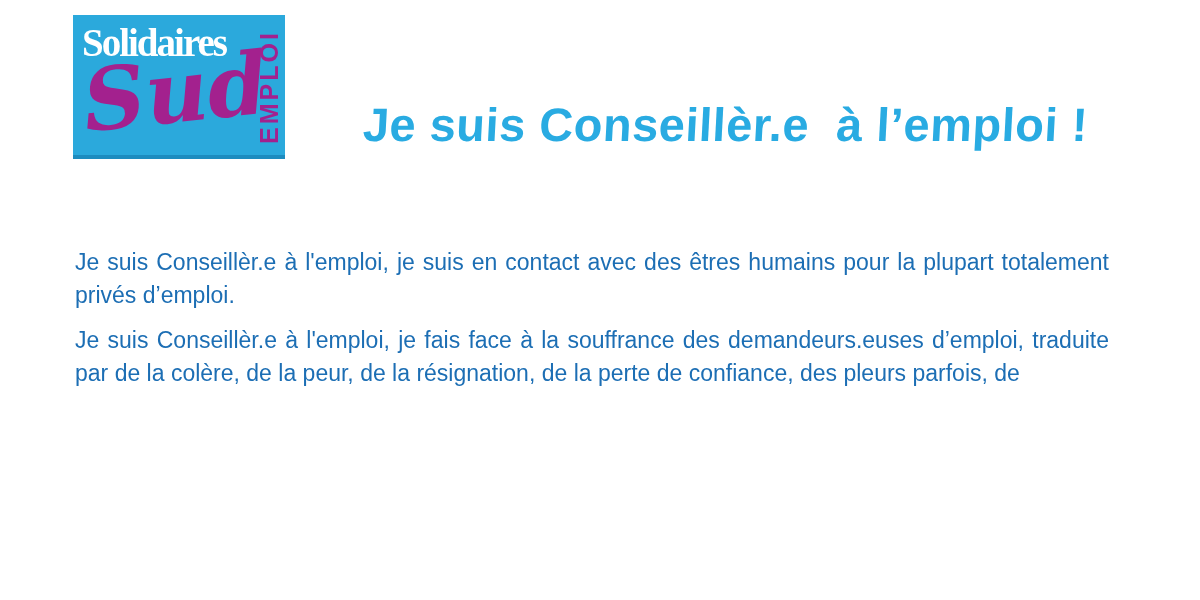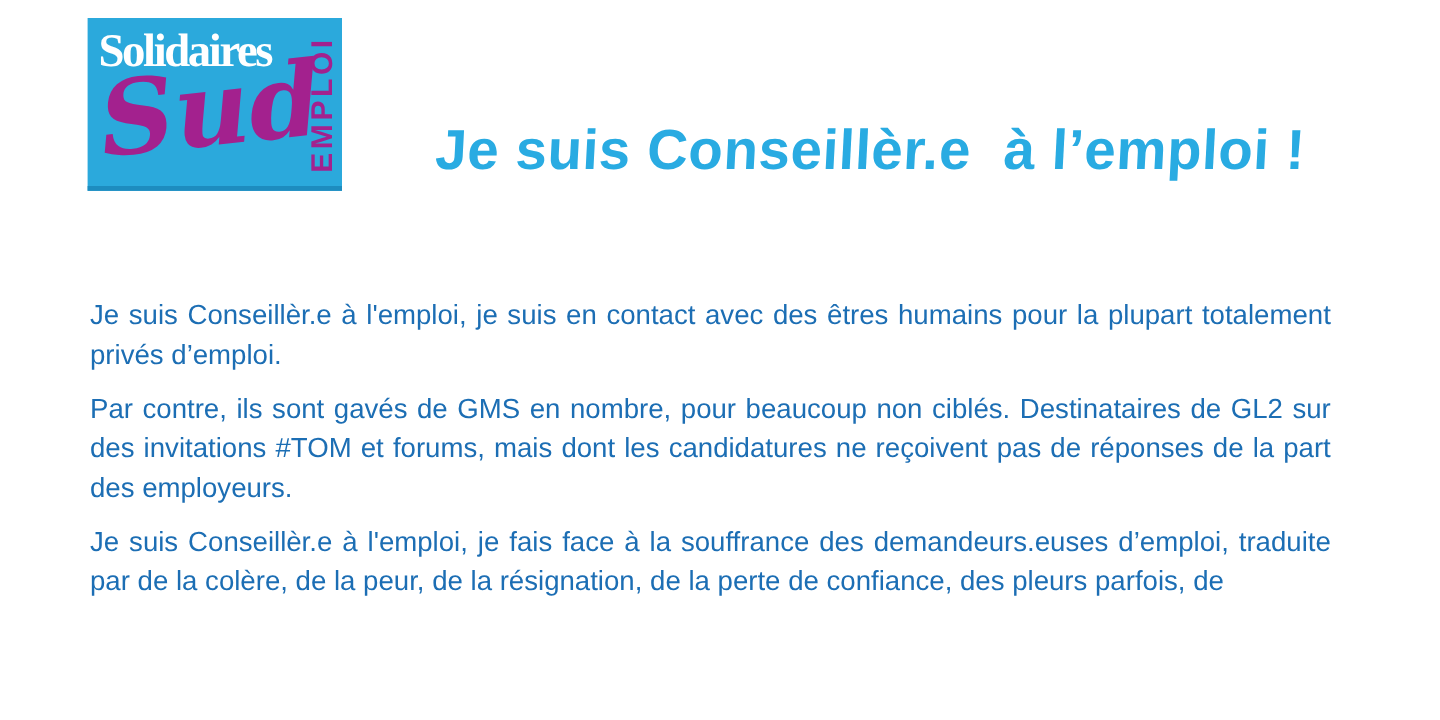--- a/index.html
+++ b/index.html
@@ -100,15 +100,14 @@
 <div class="logo">
   <span class="logo-solidaires">Solidaires</span>
   <span class="logo-sud">Sud</span>
   <span class="logo-emploi">EMPLOI</span>
 </div>
 
 <h1 class="doc-title">Je suis Conseillèr.e  à l’emploi !</h1>
 
 <div class="content">
   <p>Je suis Conseillèr.e à l'emploi, je suis en contact avec des êtres humains pour la plupart totalement privés d’emploi.</p>
-  <p>Par contre, ils sont gavés de GMS en nombre,  pour beaucoup non ciblés. Destinataires de GL2 sur des invitations #TOM et forums, mais dont les candidatures ne reçoivent pas de réponses de la part des employeurs.</p>
   <p>Je suis Conseillèr.e à l'emploi, je fais face à la souffrance des demandeurs.euses d’emploi, traduite par de la colère, de la peur, de la résignation, de la perte de confiance, des pleurs parfois, de</p>
 </div>
 
 </body></html>

